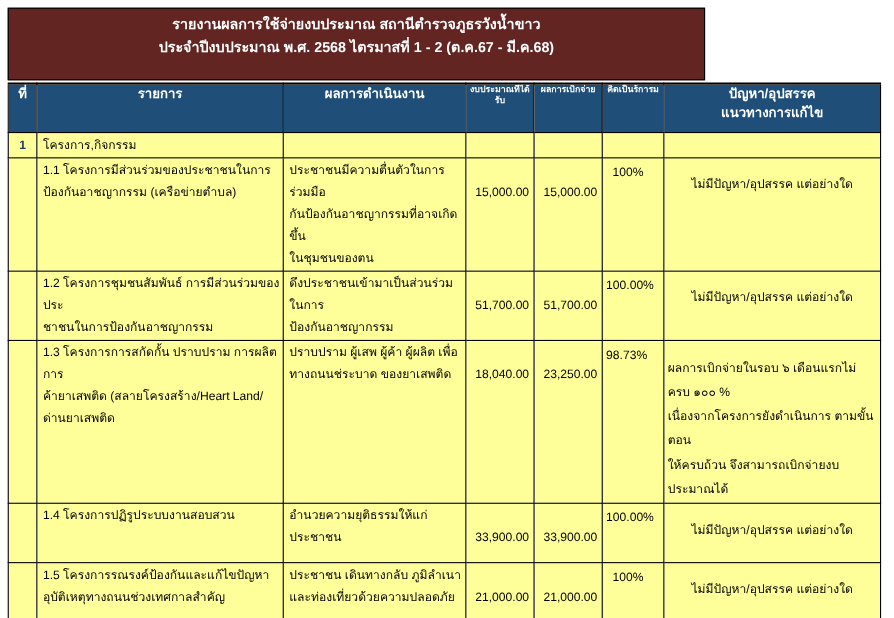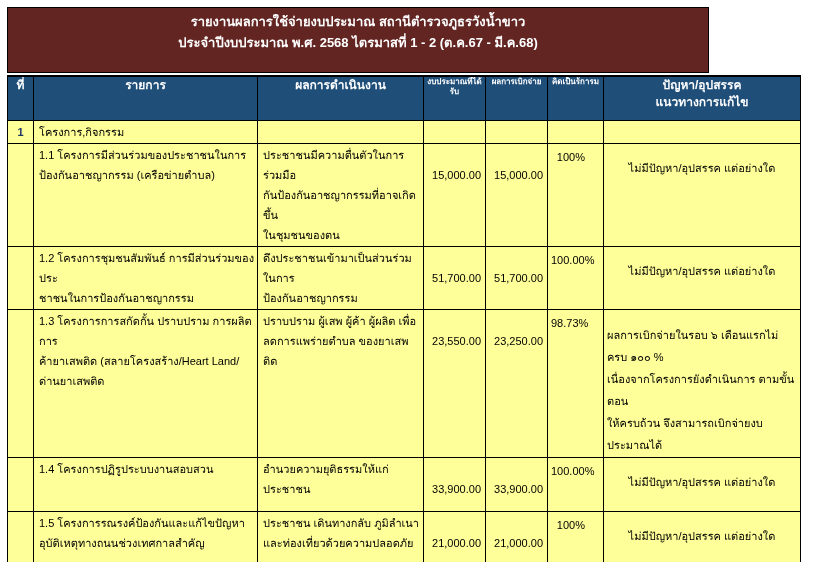--- a/index.html
+++ b/index.html
@@ -14,21 +14,21 @@
   .page {
     position: relative;
     width: 813px;
     height: 562px;
   }
   
   .banner {
     position: absolute;
     left: 7px;
     top: 7px;
-    width: 702px;
+    width: 634px;
     height: 66px;
     background: #622522;
     border: 1px solid #000;
     color: #ffffff;
     text-align: center;
     font-weight: bold;
     font-size: 13px;
     padding-top: 3px;
     box-sizing: border-box;
   }
@@ -158,22 +158,22 @@
           <td class="col-disbursed">51,700.00</td>
           <td class="col-percent">100.00%</td>
           <td class="col-problem align-center">ไม่มีปัญหา/อุปสรรค แต่อย่างใด</td>
         </tr>
         <tr>
           <td class="col-no"></td>
           <td class="col-item">1.3 โครงการการสกัดกั้น ปราบปราม การผลิตการ
 ค้ายาเสพติด (สลายโครงสร้าง/Heart Land/
 ด่านยาเสพติด</td>
           <td class="col-result">ปราบปราม ผู้เสพ ผู้ค้า ผู้ผลิต เพื่อ
-ลดการแพร่ายตำบล ของยาเสพติด</td>
-          <td class="col-budget">23,550.00</td>
+ทางถนนช่ระบาด ของยาเสพติด</td>
+          <td class="col-budget">18,040.00</td>
           <td class="col-disbursed">23,250.00</td>
           <td class="col-percent">98.73%</td>
           <td class="col-problem align-left">ผลการเบิกจ่ายในรอบ ๖ เดือนแรกไม่ครบ ๑๐๐ %
 เนื่องจากโครงการยังดำเนินการ ตามขั้นตอน
 ให้ครบถ้วน จึงสามารถเบิกจ่ายงบประมาณได้</td>
         </tr>
         <tr>
           <td class="col-no"></td>
           <td class="col-item">1.4 โครงการปฏิรูประบบงานสอบสวน</td>
           <td class="col-result">อำนวยความยุติธรรมให้แก่ประชาชน</td>

